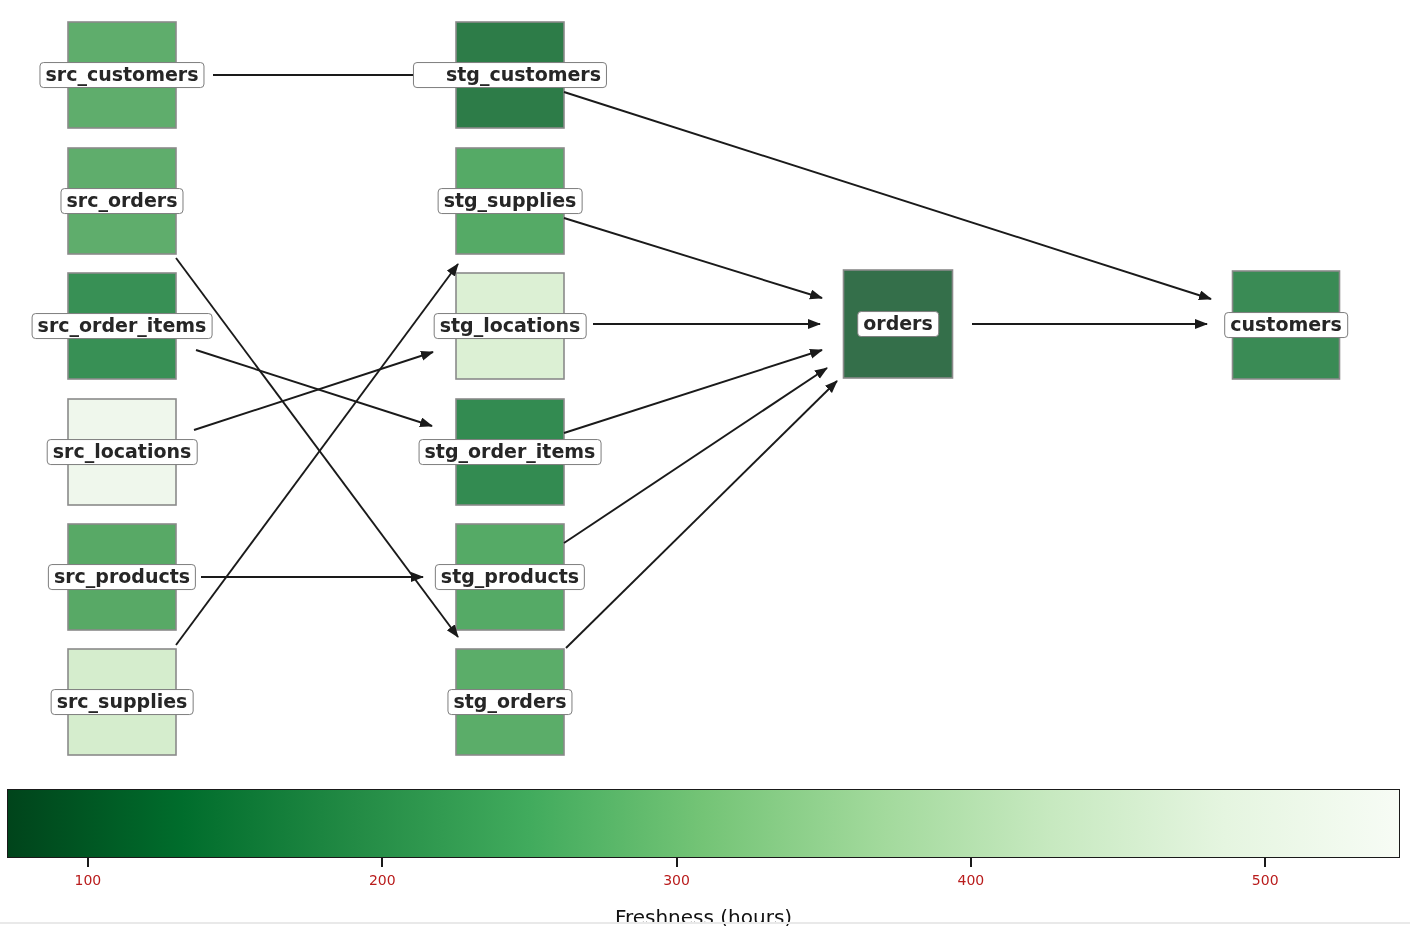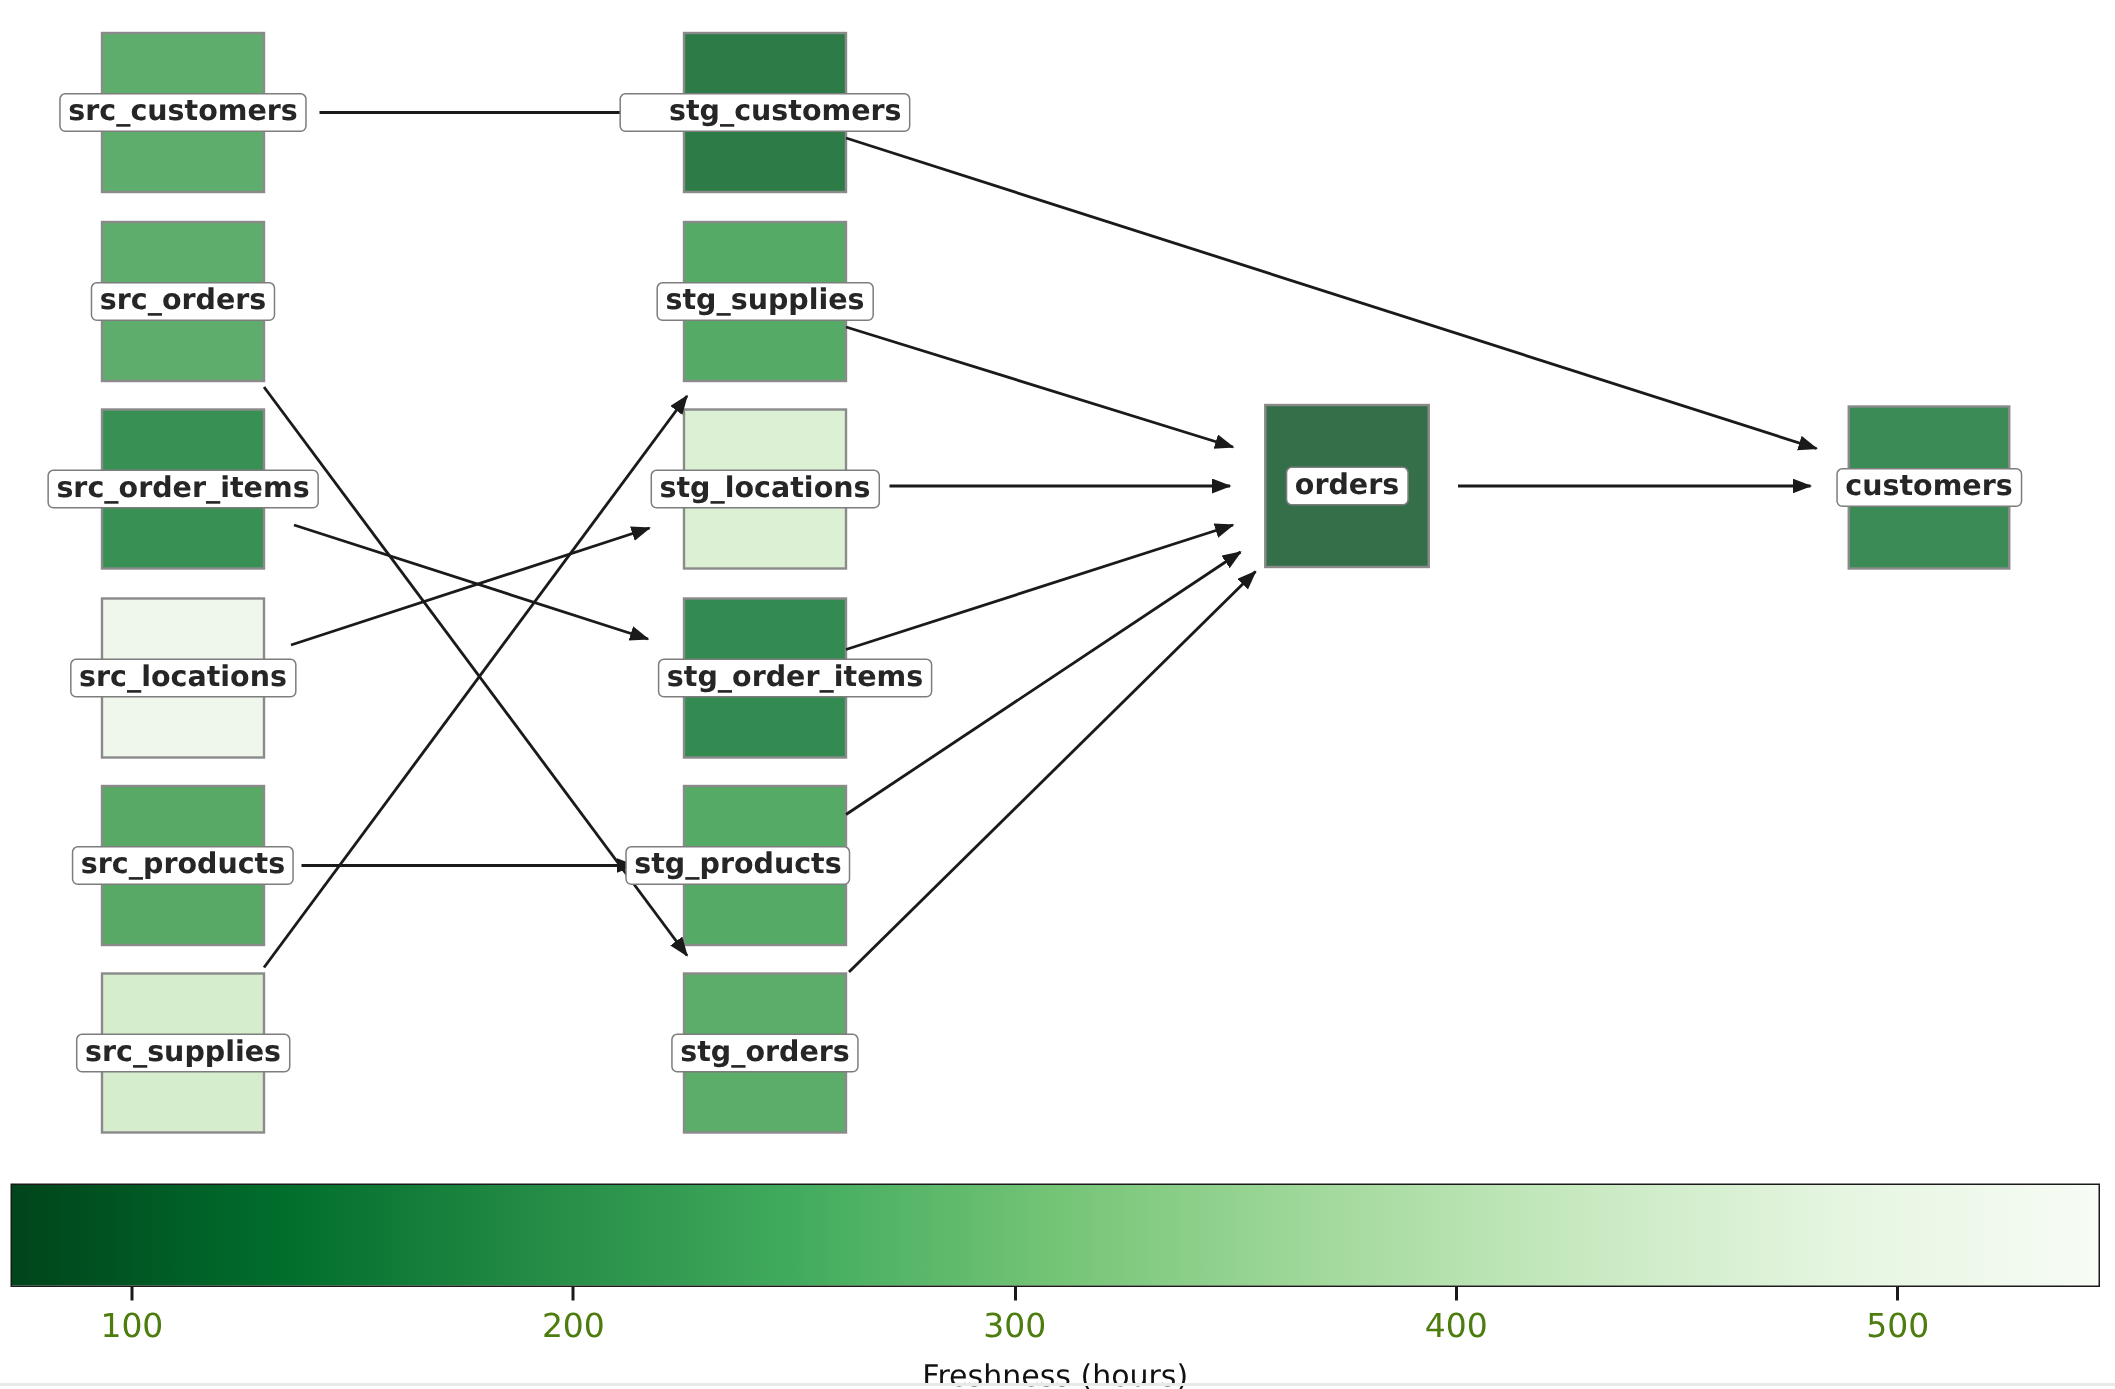--- a/index.html
+++ b/index.html
@@ -38,22 +38,22 @@
   .cb-tick {
     position: absolute;
     width: 2px;
     height: 9px;
     background: #1a1a1a;
     transform: translateX(-50%);
   }
   .cb-ticklabel {
     position: absolute;
     transform: translateX(-50%);
-    font-size: 22px;
-    color: #4d7c0f;
+    font-size: 14px;
+    color: #b91c1c;
   }
   .cb-axis-label {
     position: absolute;
     transform: translateX(-50%);
     font-size: 20px;
     color: #111111;
     text-align: right;
   }
   .figure-bottom-border {
     position: absolute;
@@ -109,22 +109,22 @@
   <div id="label-layer">
       <div class="node-label" style="left: 122px; top: 75px;">src_customers</div>
       <div class="node-label" style="left: 122px; top: 201px;">src_orders</div>
       <div class="node-label" style="left: 122px; top: 326px;">src_order_items</div>
       <div class="node-label" style="left: 122px; top: 452px;">src_locations</div>
       <div class="node-label" style="left: 122px; top: 577px;">src_products</div>
       <div class="node-label" style="left: 122px; top: 702px;">src_supplies</div>
       <div class="node-label" style="left: 510px; top: 75px; padding-left: 32px;">stg_customers</div>
       <div class="node-label" style="left: 510px; top: 201px;">stg_supplies</div>
       <div class="node-label" style="left: 510px; top: 326px;">stg_locations</div>
-      <div class="node-label" style="left: 510px; top: 452px; margin-left: 20px;">stg_order_items</div>
-      <div class="node-label" style="left: 492px; top: 577px;">stg_products</div>
+      <div class="node-label" style="left: 510px; top: 452px;">stg_order_items</div>
+      <div class="node-label" style="left: 510px; top: 577px;">stg_products</div>
       <div class="node-label" style="left: 510px; top: 702px; text-align: right;">stg_orders</div>
       <div class="node-label" style="left: 898px; top: 324px;">orders</div>
       <div class="node-label" style="left: 1286px; top: 325px;">customers</div>
     </div>
 
   <div class="cb-bar" id="cb-bar" style="left: 7px; top: 789px; width: 1393px; height: 69px; background: linear-gradient(90deg, rgb(0, 68, 27), rgb(0, 109, 44), rgb(35, 139, 69), rgb(65, 171, 93), rgb(116, 196, 118), rgb(161, 217, 155), rgb(199, 233, 192), rgb(229, 245, 224), rgb(247, 252, 245));"></div>
   <div id="cb-ticks">
       <div class="cb-tick" style="left: 87.937px; top: 858px;"></div>
       <div class="cb-ticklabel" style="left: 87.937px; top: 872px;">100</div>
       <div class="cb-tick" style="left: 382.254px; top: 858px;"></div>

